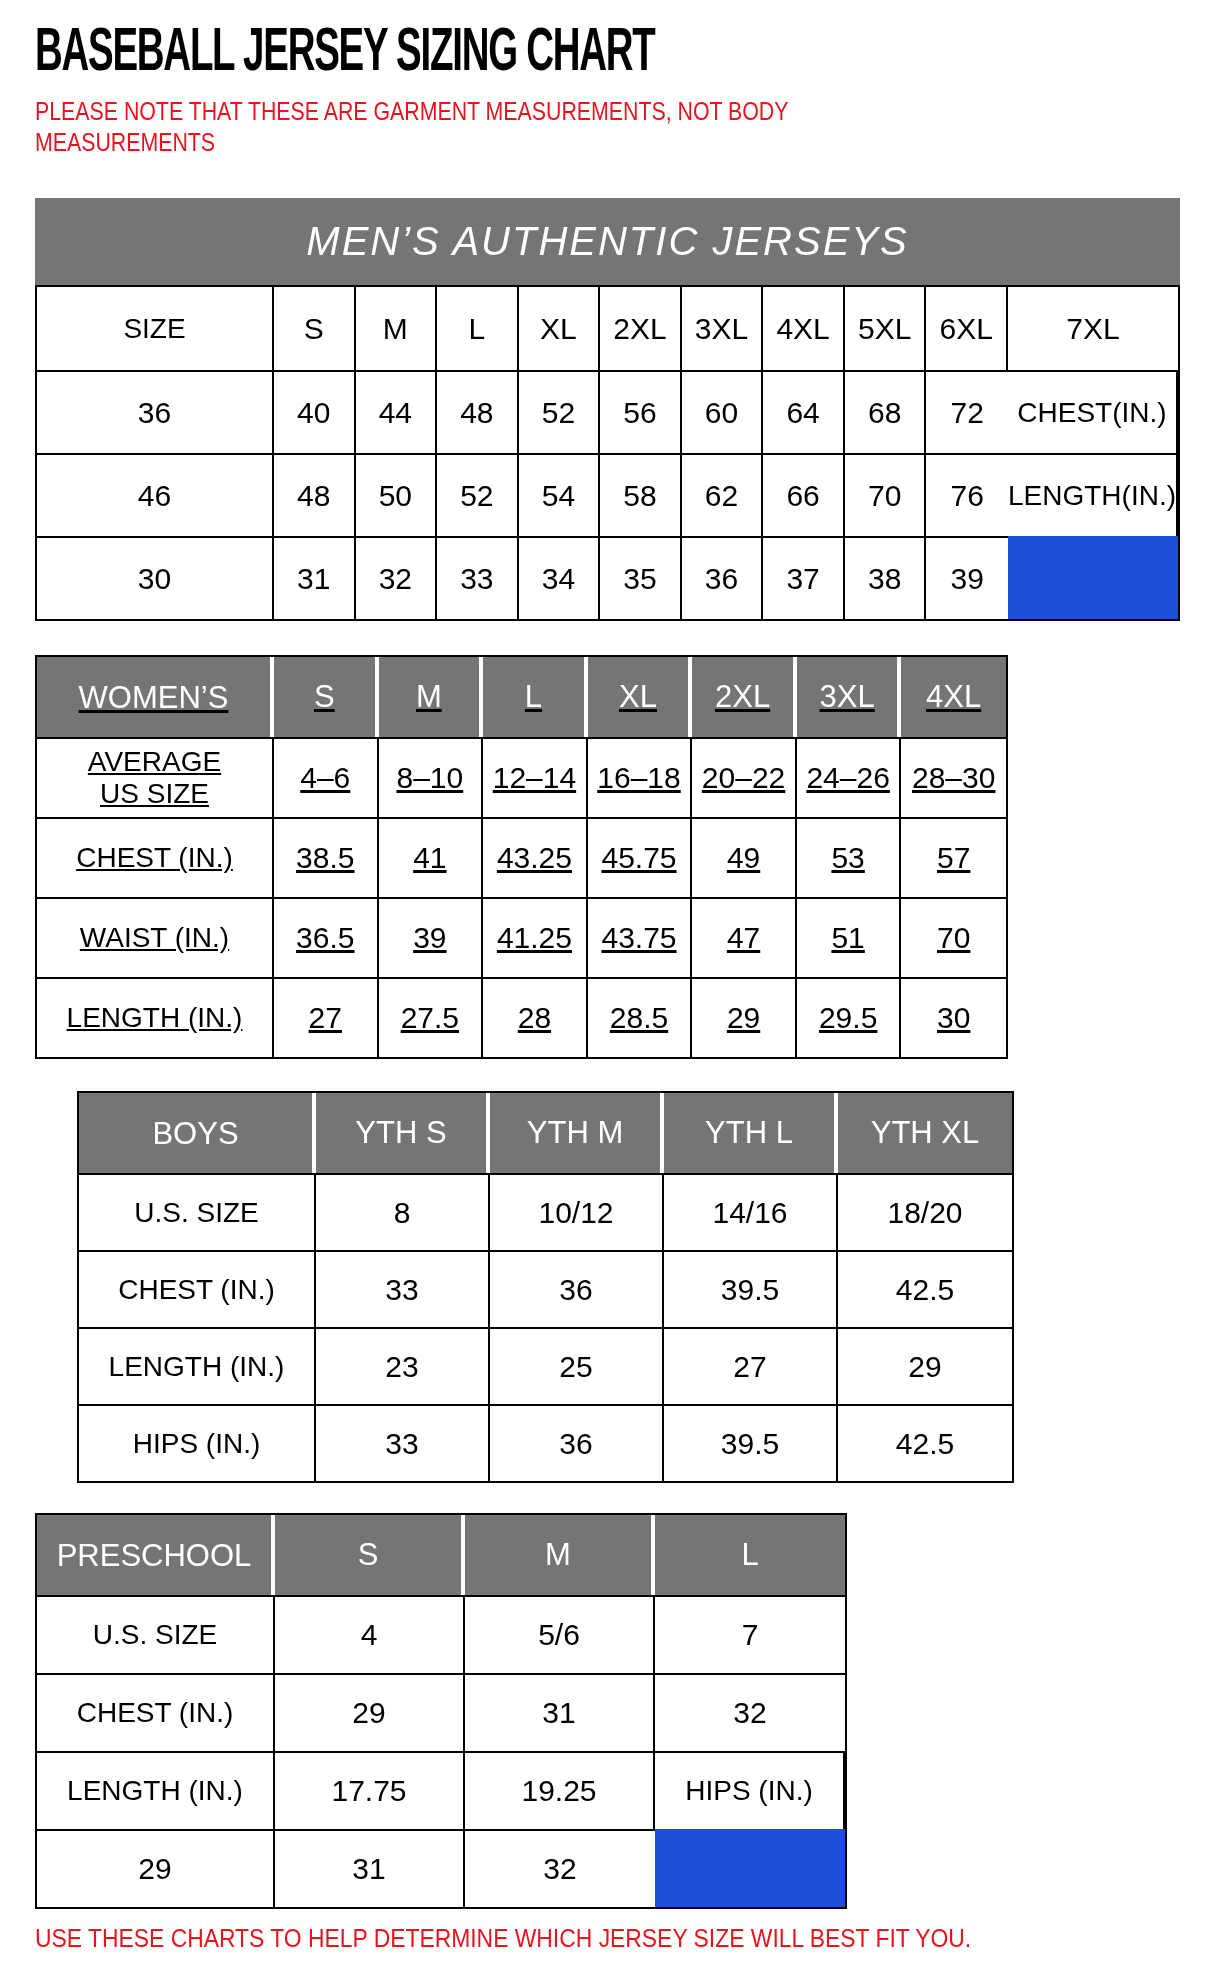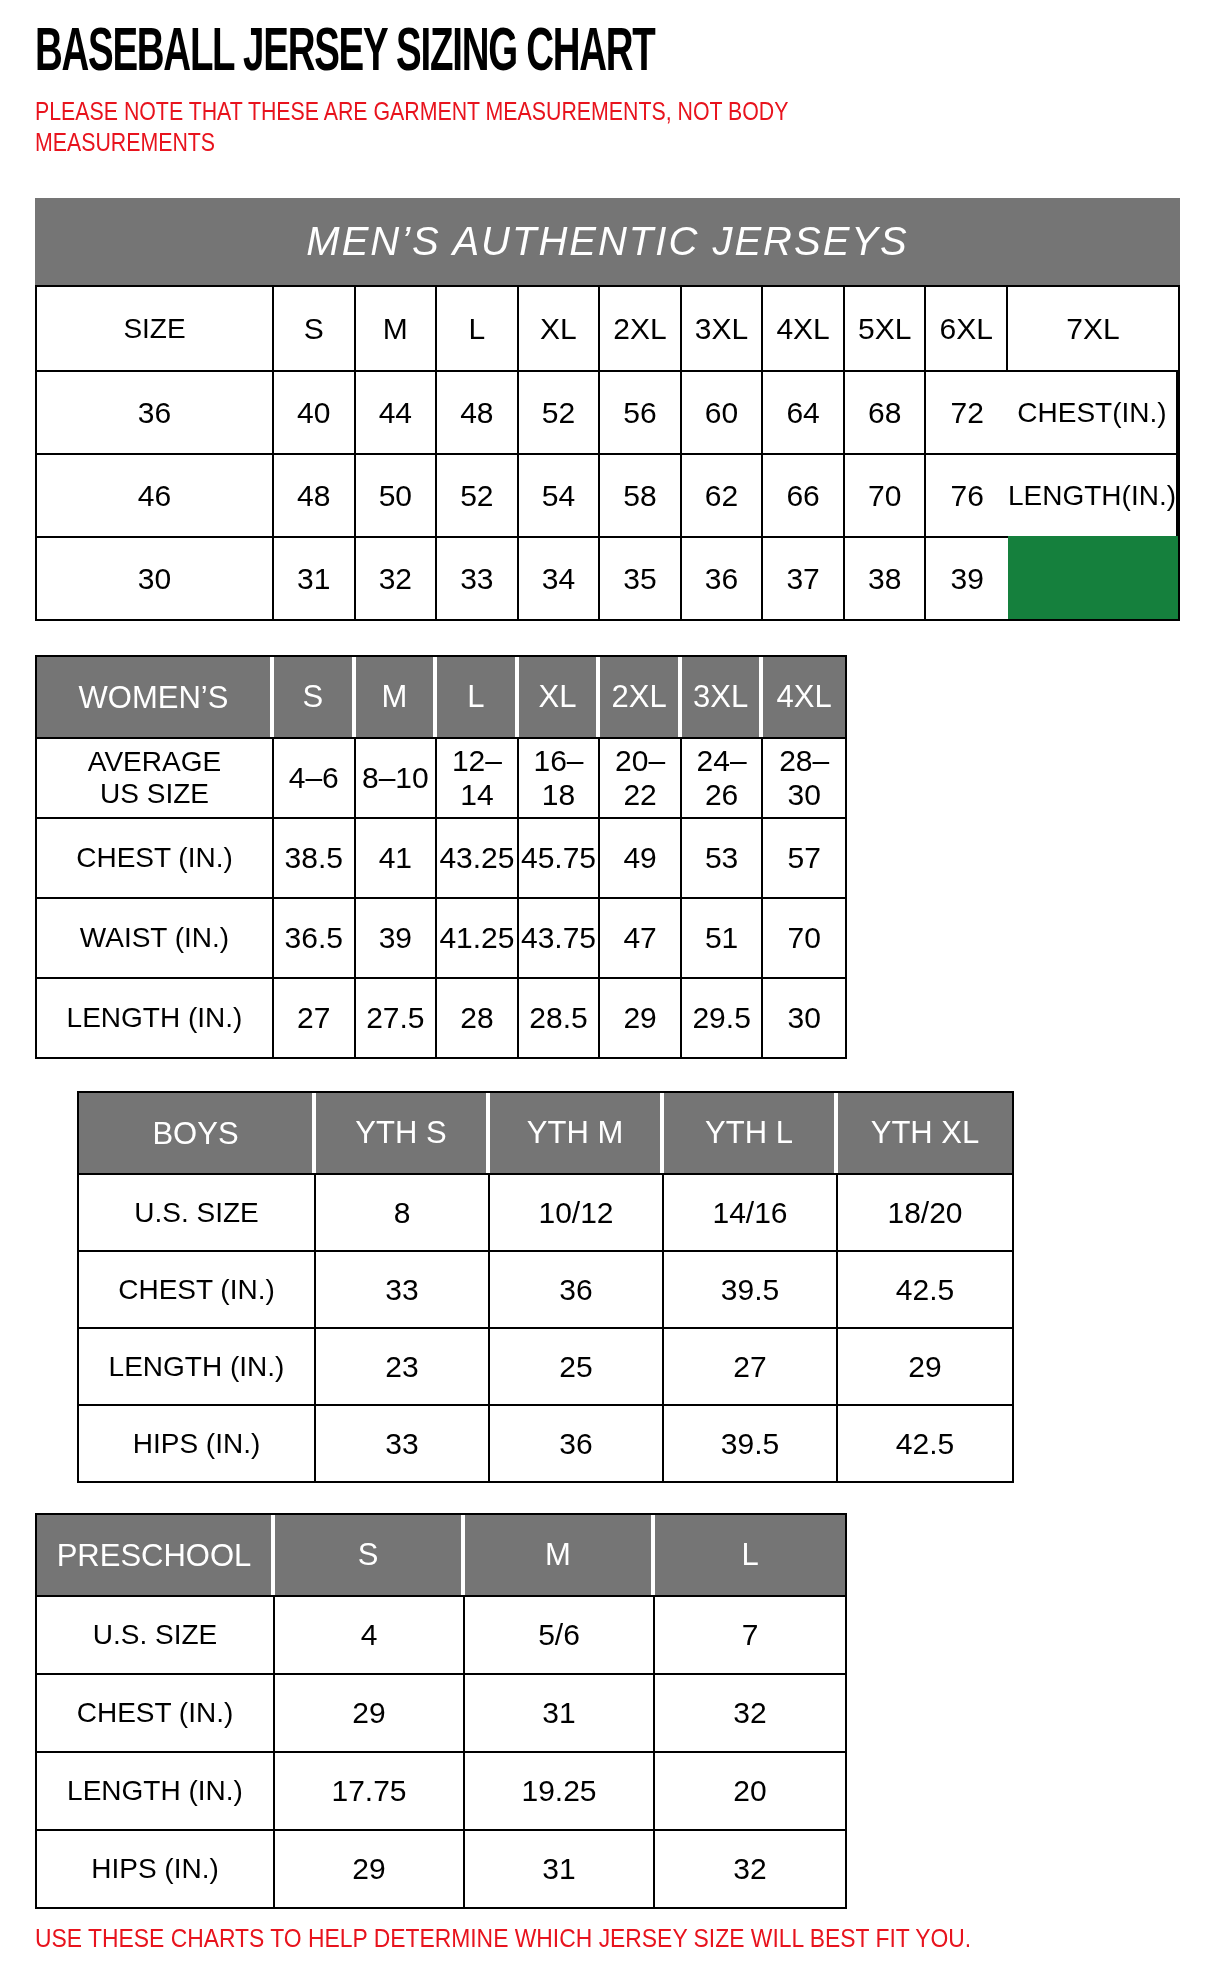--- a/index.html
+++ b/index.html
@@ -26,21 +26,21 @@
   }
   .sizing-table{margin-top:40px}
   .sizing-table.womens{margin-top:34px}
   .sizing-table.boys{margin-top:32px}
   .sizing-table.preschool{margin-top:30px}
   .banner{
     background:var(--gray);color:#fff;
     display:flex;align-items:center;justify-content:center;
     font-size:40px;letter-spacing:2px;white-space:nowrap;
   }
-  .grid{display:grid;border:2px solid var(--black);background:#15803d}
+  .grid{display:grid;border:2px solid var(--black);background:#1d4ed8}
   .cell{
     display:flex;align-items:center;justify-content:center;
     background:#fff;box-sizing:border-box;text-align:center;
   }
   .cell.head{
     background:var(--gray);color:#fff;font-size:31px;
     border-right:4px solid #fff;
   }
   .cell.body{border-top:2px solid var(--black);border-right:2px solid var(--black)}
   .grid.nohead .cell.first{border-top:none}
@@ -101,21 +101,21 @@
         <div class="cell body val">32</div>
         <div class="cell body val">33</div>
         <div class="cell body val">34</div>
         <div class="cell body val">35</div>
         <div class="cell body val">36</div>
         <div class="cell body val">37</div>
         <div class="cell body val">38</div>
         <div class="cell body val lastcol">39</div>
       </div>
     </section>
-  <section class="sizing-table womens" style="width: 812px;">
+  <section class="sizing-table womens" style="width: 973px; text-decoration: underline;">
       <div class="grid" style="grid-template-columns: 237px repeat(7, 1fr); grid-template-rows: 80px repeat(4, 80px);">
         <div class="cell head label">WOMEN’S</div>
         <div class="cell head">S</div>
         <div class="cell head">M</div>
         <div class="cell head">L</div>
         <div class="cell head">XL</div>
         <div class="cell head">2XL</div>
         <div class="cell head">3XL</div>
         <div class="cell head lastcol">4XL</div>
         <div class="cell body first label">AVERAGE
@@ -192,21 +192,20 @@
         <div class="cell body first val">4</div>
         <div class="cell body first val">5/6</div>
         <div class="cell body first val lastcol">7</div>
         <div class="cell body label">CHEST (IN.)</div>
         <div class="cell body val">29</div>
         <div class="cell body val">31</div>
         <div class="cell body val lastcol">32</div>
         <div class="cell body label">LENGTH (IN.)</div>
         <div class="cell body val">17.75</div>
         <div class="cell body val">19.25</div>
-        <div class="cell body val lastcol">20</div>
         <div class="cell body label">HIPS (IN.)</div>
         <div class="cell body val">29</div>
         <div class="cell body val">31</div>
         <div class="cell body val lastcol">32</div>
       </div>
     </section>
 
   <p class="footer">USE THESE CHARTS TO HELP DETERMINE WHICH JERSEY SIZE WILL BEST FIT YOU.</p>
 </div>
 

